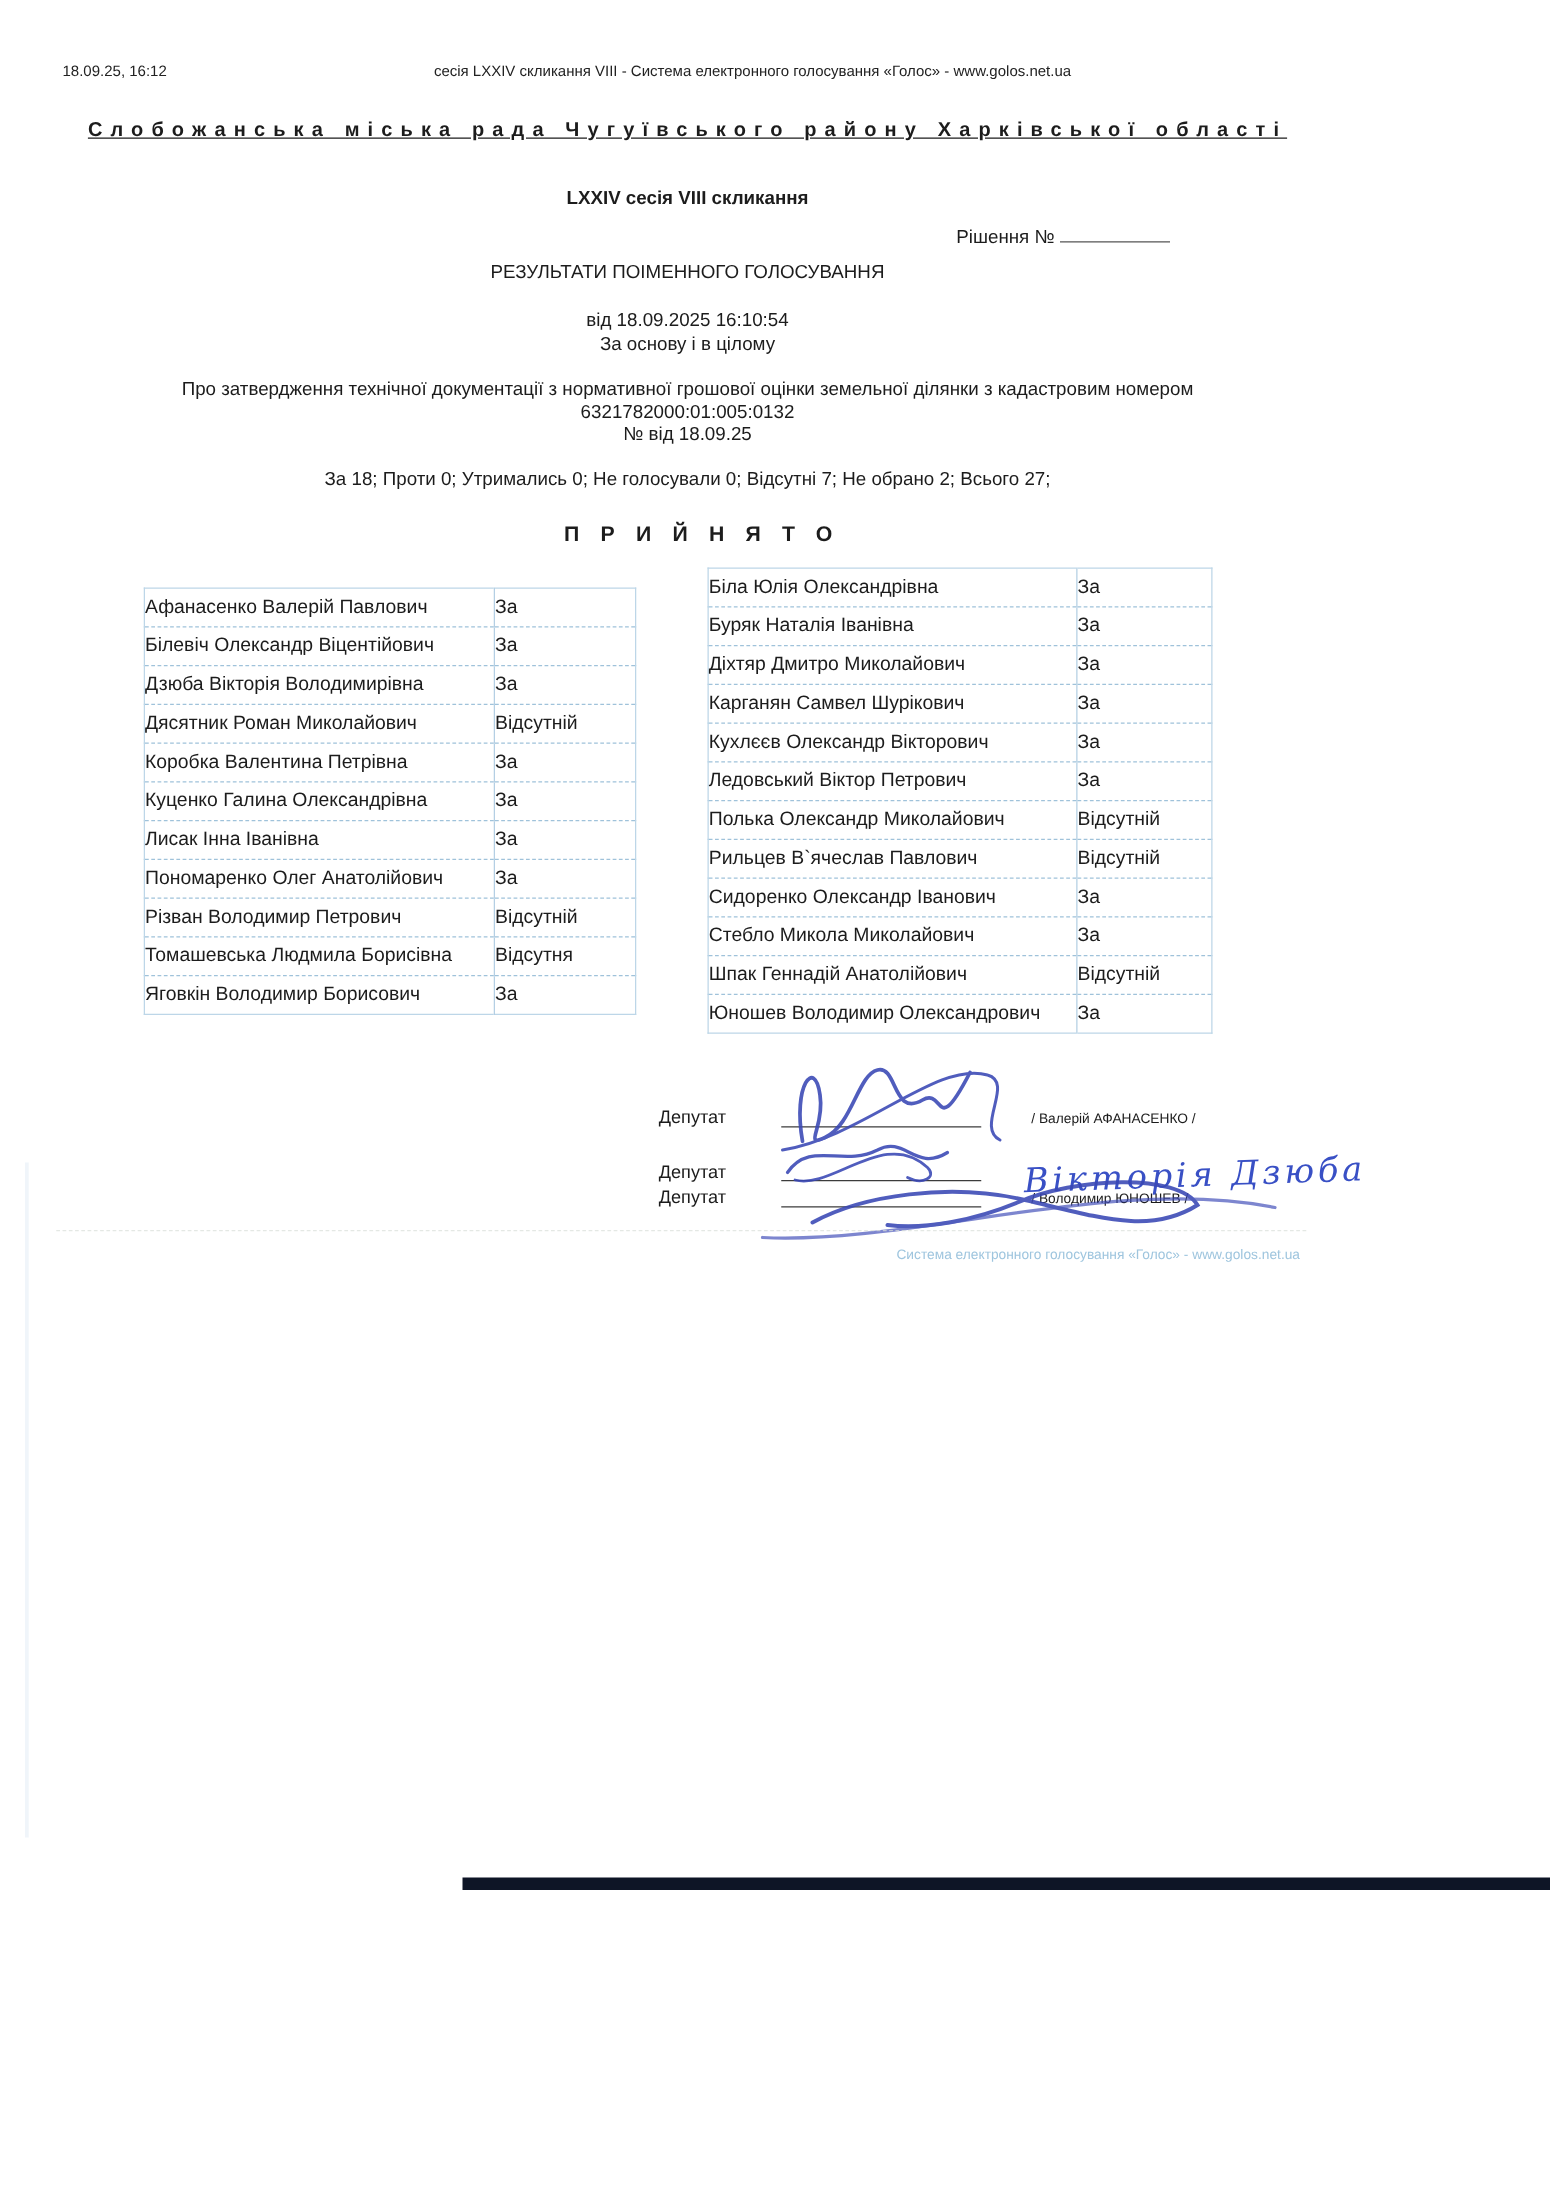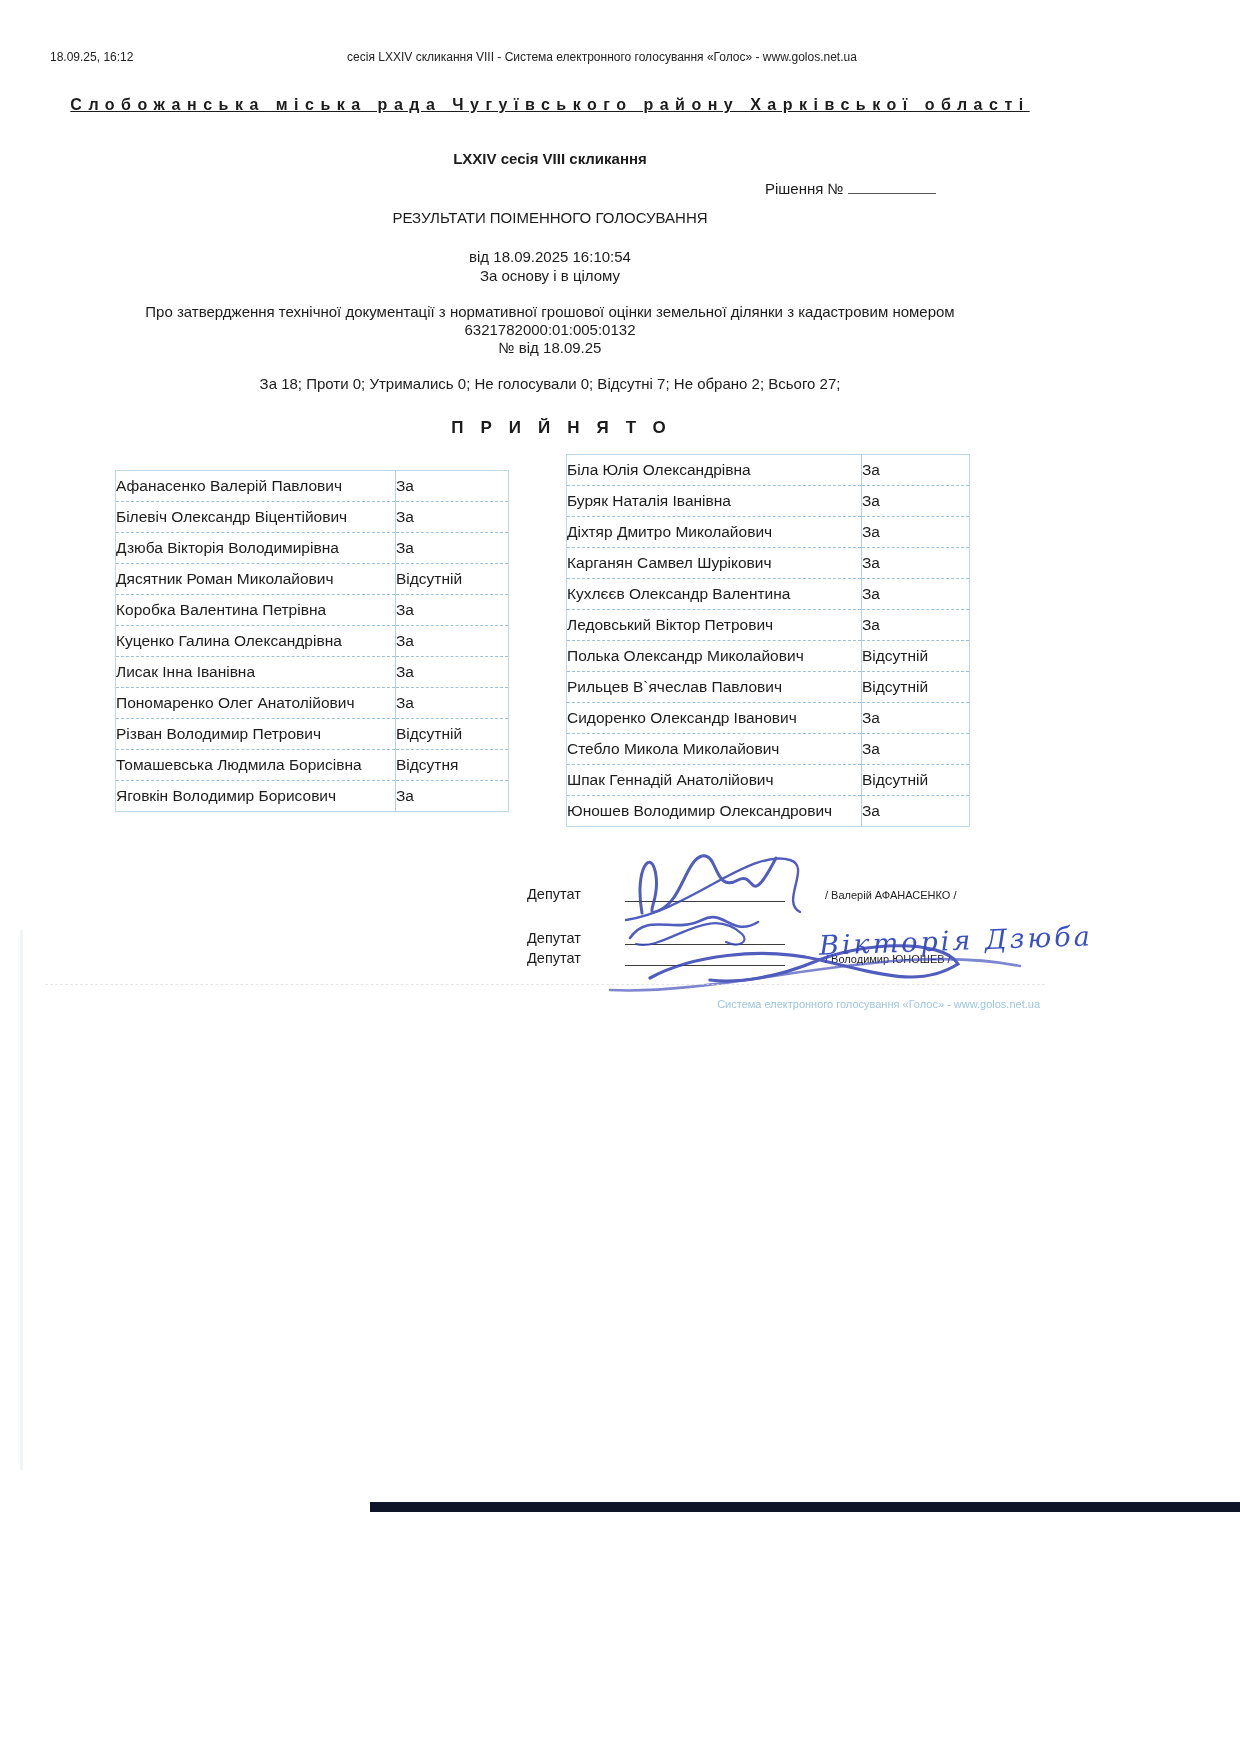--- a/index.html
+++ b/index.html
@@ -141,21 +141,21 @@
           </tr>
         <tr>
             <td class="name">Діхтяр Дмитро Миколайович</td>
             <td class="vote">За</td>
           </tr>
         <tr>
             <td class="name">Карганян Самвел Шурікович</td>
             <td class="vote">За</td>
           </tr>
         <tr>
-            <td class="name">Кухлєєв Олександр Валентина</td>
+            <td class="name">Кухлєєв Олександр Вікторович</td>
             <td class="vote">За</td>
           </tr>
         <tr>
             <td class="name">Ледовський Віктор Петрович</td>
             <td class="vote">За</td>
           </tr>
         <tr>
             <td class="name">Полька Олександр Миколайович</td>
             <td class="vote">Відсутній</td>
           </tr>

